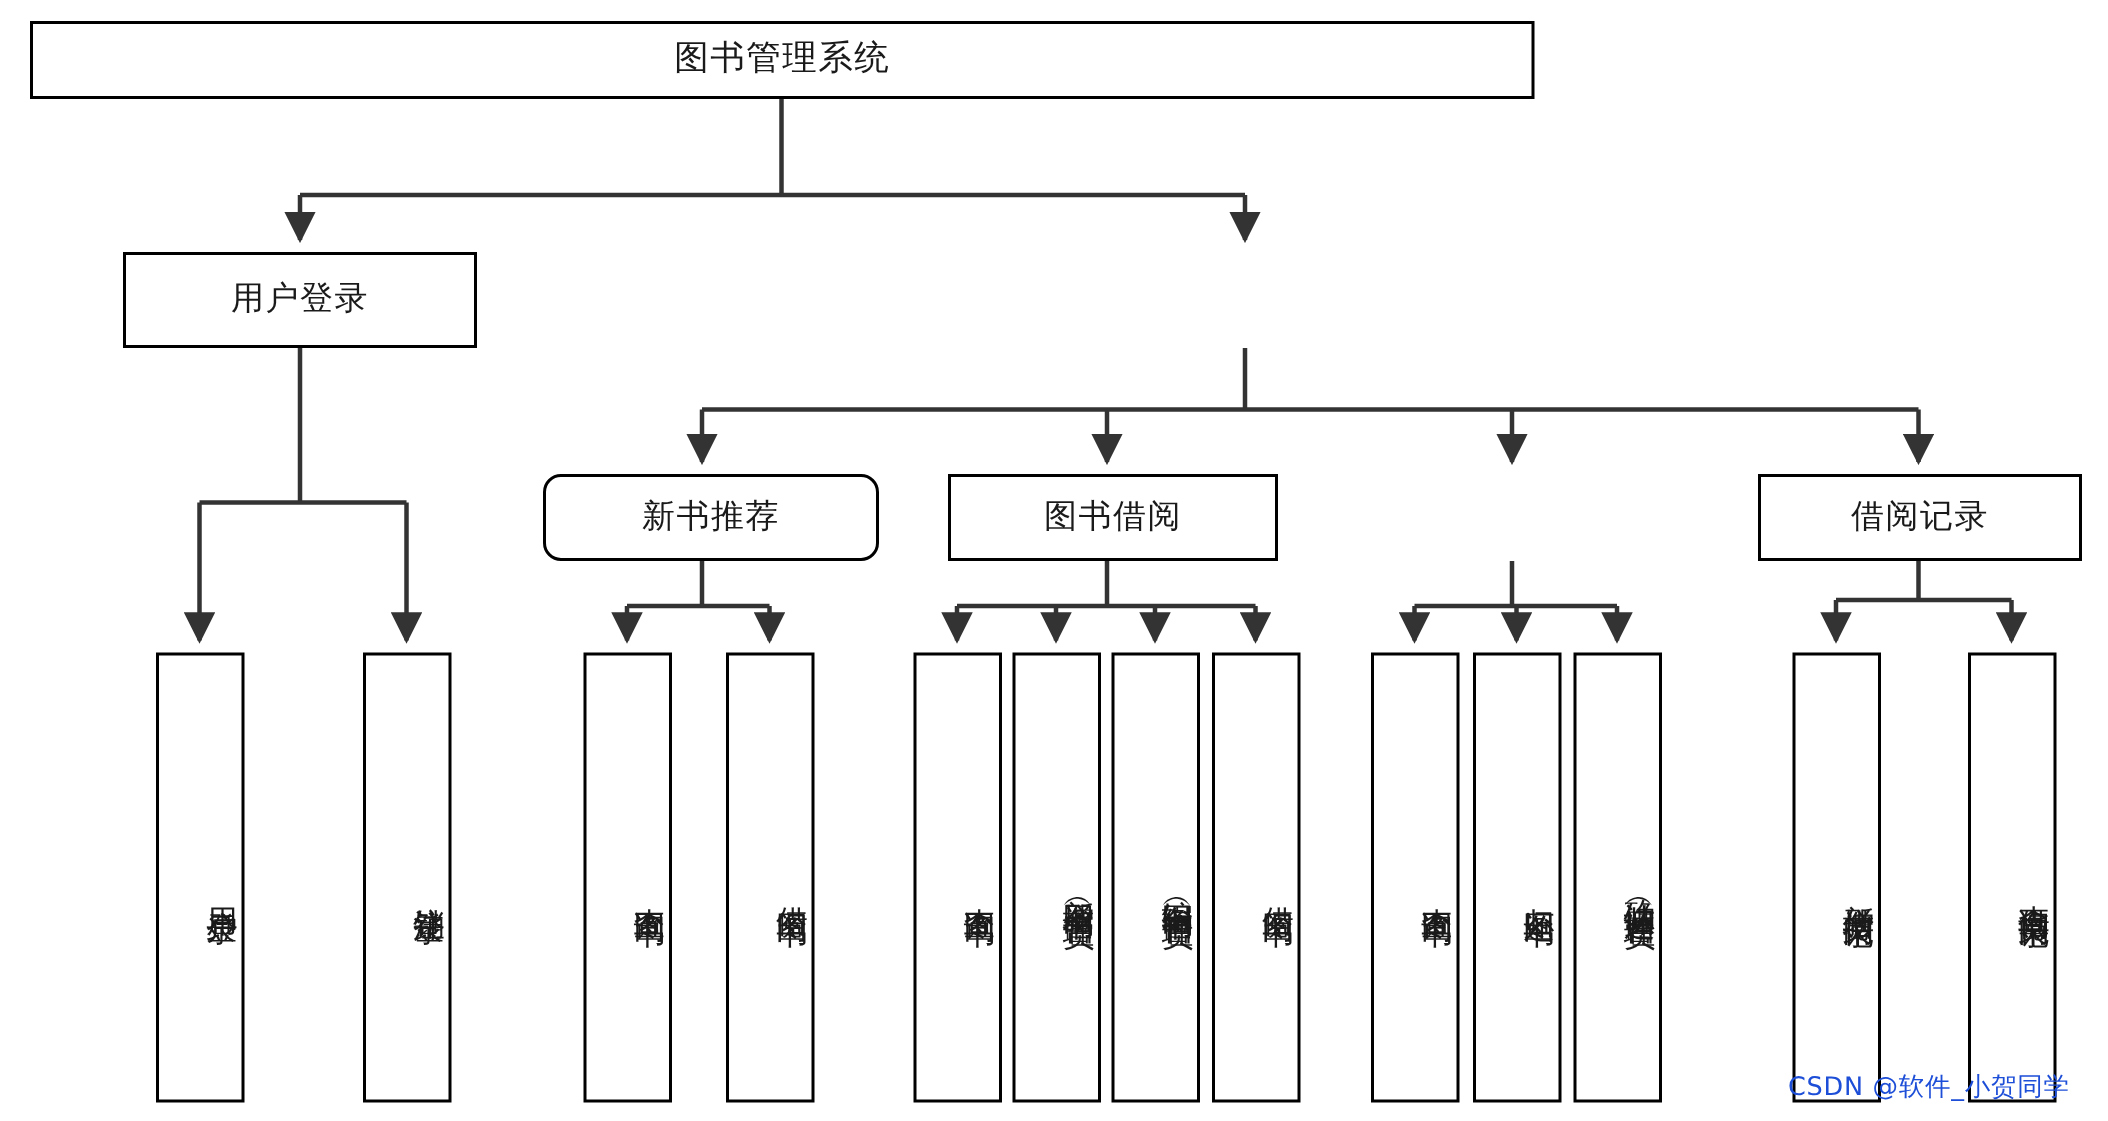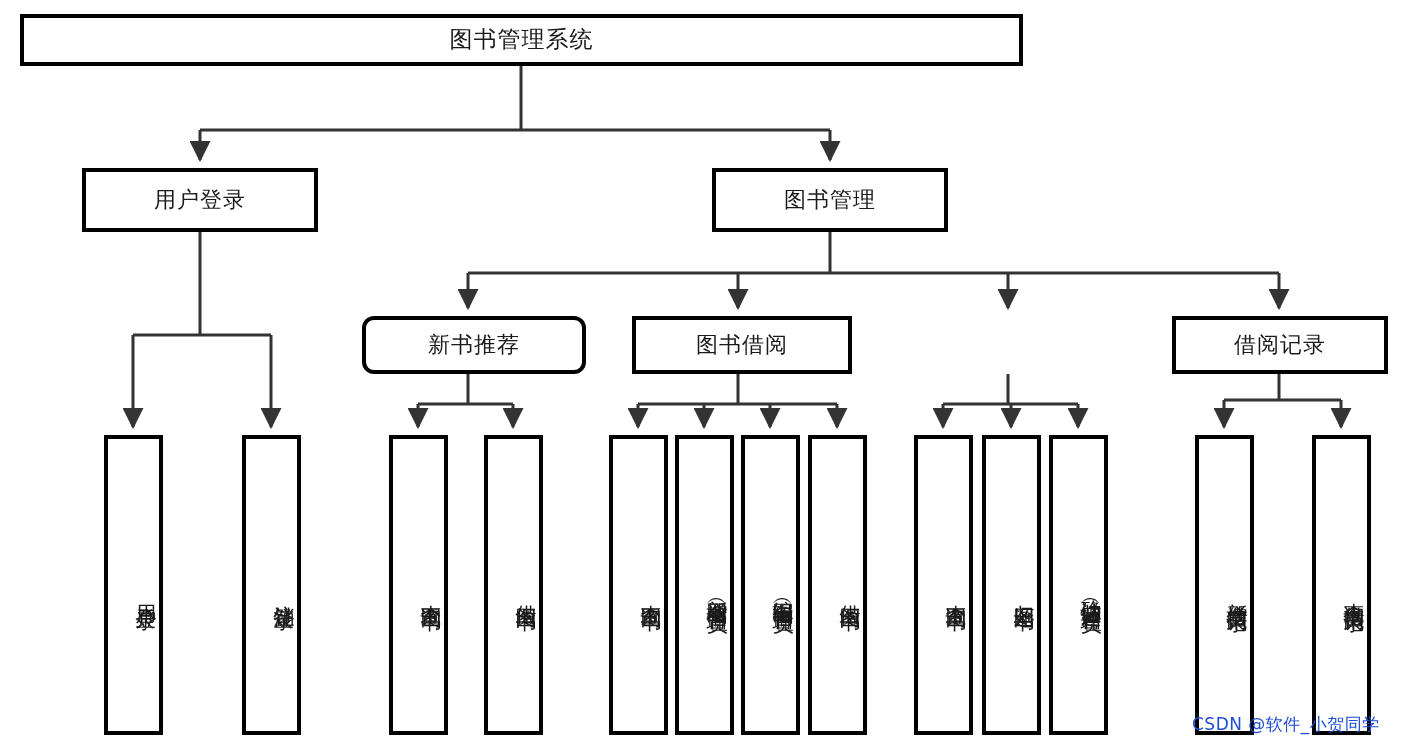--- a/index.html
+++ b/index.html
@@ -21,21 +21,21 @@
   svg.edges {
     position: absolute;
     left: 0;
     top: 0;
     width: 1405px;
     height: 747px;
   }
   .node {
     position: absolute;
     box-sizing: border-box;
-    border: 4px solid #000000;
+    border: 2px solid #000000;
     background: #ffffff;
     display: flex;
     align-items: center;
     justify-content: center;
     color: #1a1a1a;
   }
   .node.horizontal {
     font-size: 22px;
     line-height: 1.2;
     letter-spacing: 1px;
@@ -114,21 +114,20 @@
       <path d="M 1279 374 L 1279 400"></path>
       <path d="M 1224 400 L 1341 400"></path>
       <path d="M 1224 400 L 1224 427" marker-end="url(#arrow)"></path>
       <path d="M 1341 400 L 1341 427" marker-end="url(#arrow)"></path>
     </g>
   </svg>
 
   <div class="node horizontal root" style="left:20px; top:14px; width:1003px; height:52px;">图书管理系统</div>
 
   <div class="node horizontal" style="left:82px; top:168px; width:236px; height:64px;">用户登录</div>
-  <div class="node horizontal" style="left:712px; top:168px; width:236px; height:64px;">图书管理</div>
 
   <div class="node horizontal" style="left:362px; top:316px; width:224px; height:58px;border-radius:12px;">新书推荐</div>
   <div class="node horizontal" style="left:632px; top:316px; width:220px; height:58px;">图书借阅</div>
   <div class="node horizontal" style="left:1172px; top:316px; width:216px; height:58px;">借阅记录</div>
 
   <div class="node vertical" style="left:104px; top:435px; width:59px; height:300px;">用户登录</div>
   <div class="node vertical" style="left:242px; top:435px; width:59px; height:300px;">注销登录</div>
 
   <div class="node vertical" style="left:389px; top:435px; width:59px; height:300px;">查询图书</div>
   <div class="node vertical" style="left:484px; top:435px; width:59px; height:300px;">借阅图书</div>

